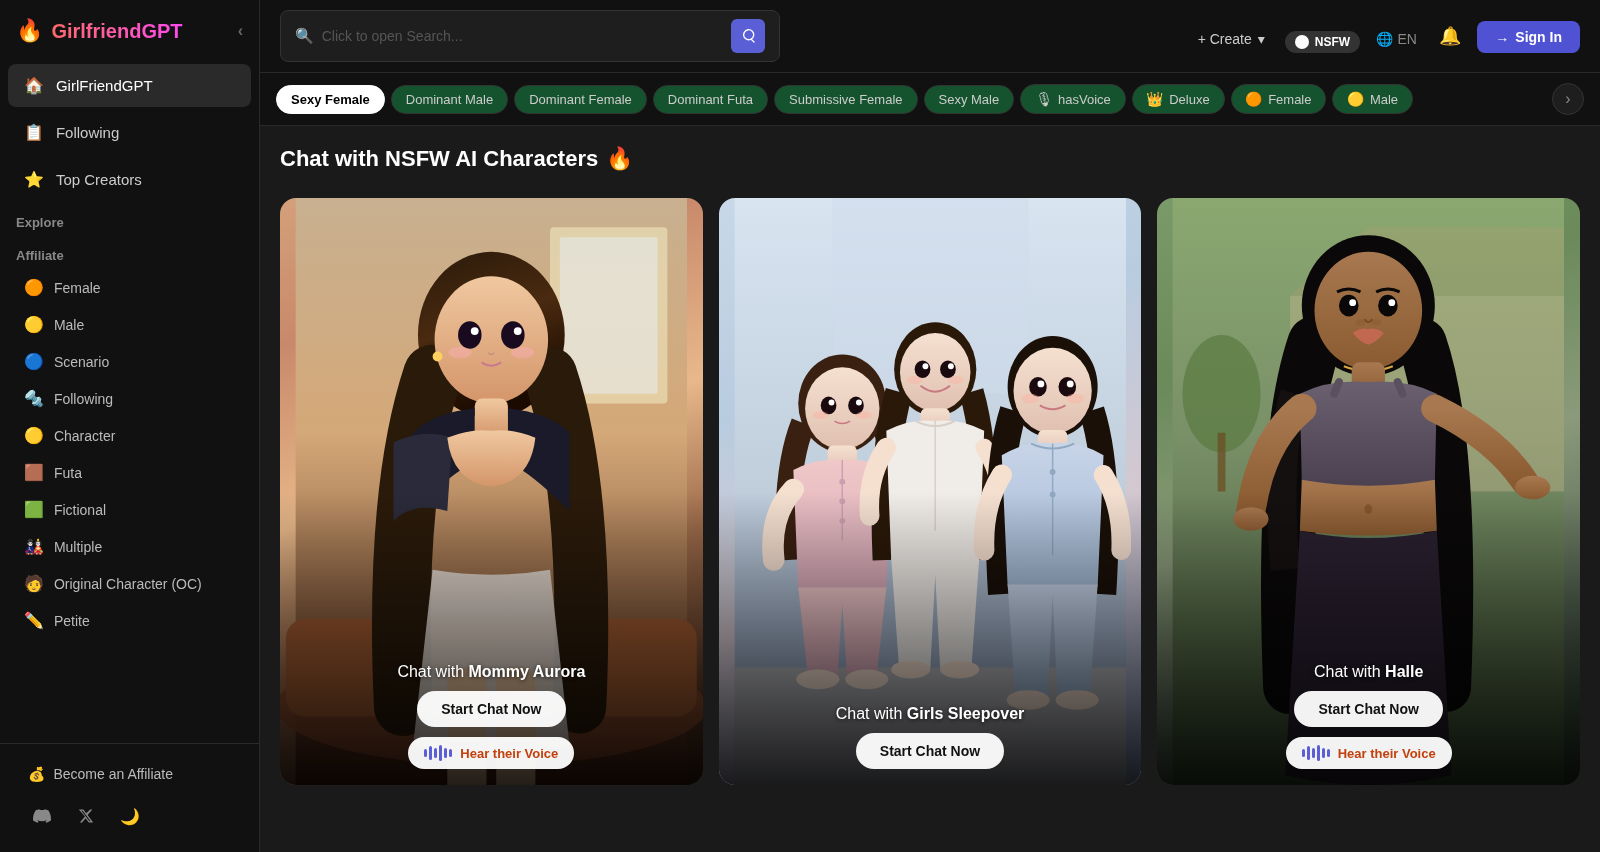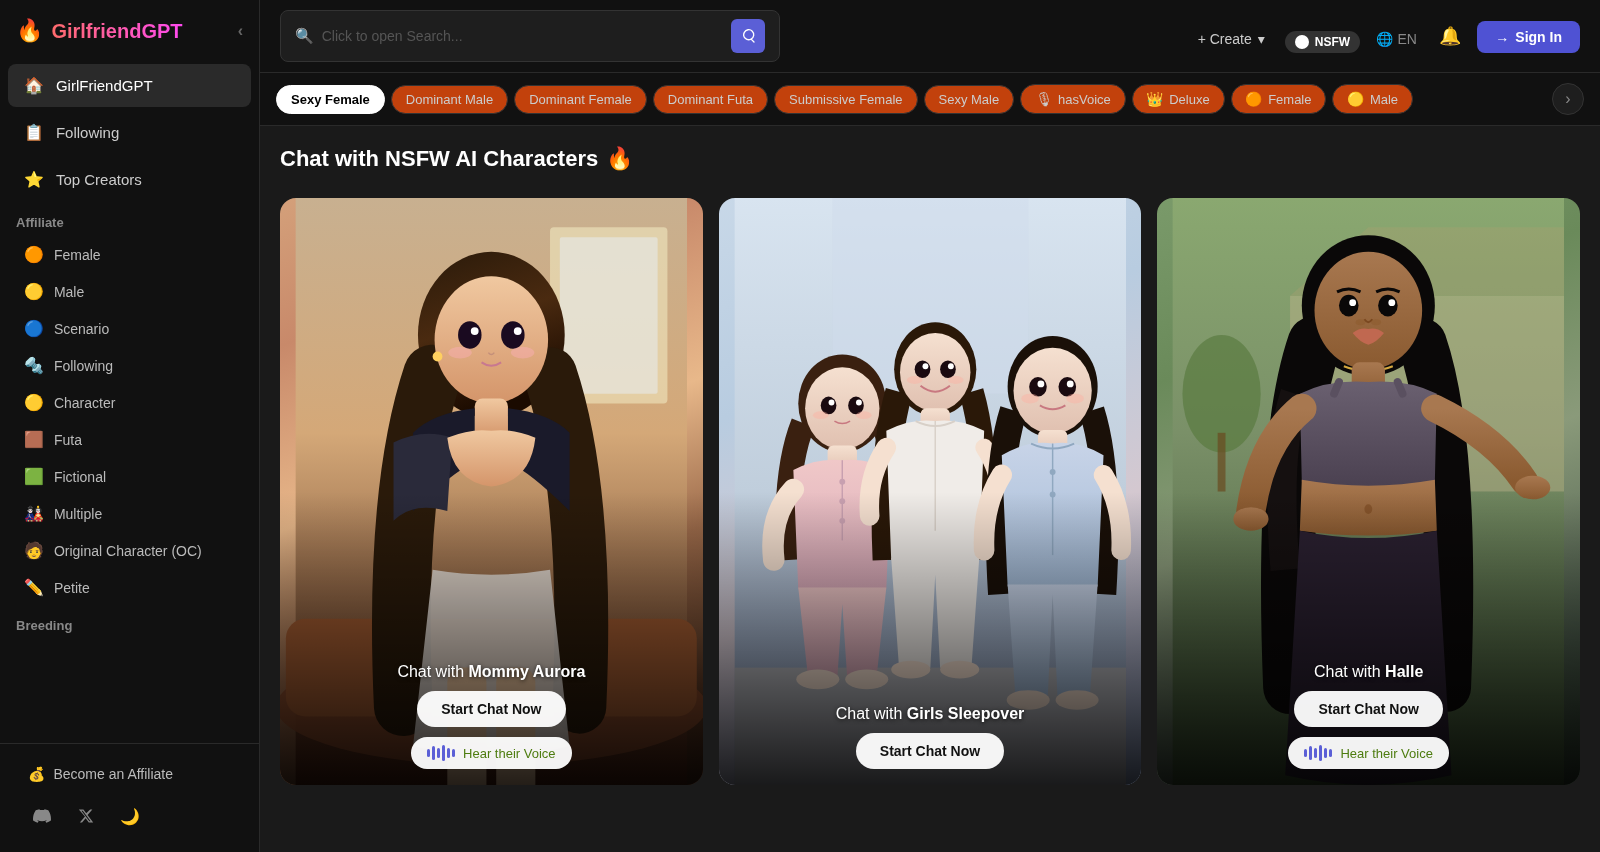--- a/index.html
+++ b/index.html
@@ -234,21 +234,21 @@
       overflow-x: auto;
     }
     .filter-bar::-webkit-scrollbar { display: none; }
     .filter-chip {
       display: flex;
       align-items: center;
       gap: 5px;
       padding: 6px 14px;
       border-radius: 20px;
       border: 1px solid #333;
-      background: #c2410c;
+      background: #14532d;
       color: #ccc;
       font-size: 13px;
       cursor: pointer;
       white-space: nowrap;
       transition: all 0.15s;
     }
     .filter-chip.active { background: #fff; color: #000; border-color: #fff; font-weight: 600; align-items: center; }
     .filter-chip .chip-icon { font-size: 14px; }
     .filter-arrow {
       margin-left: auto;
@@ -340,26 +340,26 @@
       cursor: pointer;
       transition: background 0.15s;
       white-space: nowrap;
     }
 
     .hear-voice-btn {
       display: flex;
       align-items: center;
       gap: 8px;
       background: rgba(255,255,255,0.95);
-      color: #4d7c0f;
+      color: #c2410c;
       border: none;
       border-radius: 24px;
       padding: 8px 16px;
       font-size: 13px;
-      font-weight: 400;
+      font-weight: 700;
       cursor: pointer;
     }
     .voice-wave {
       display: flex;
       align-items: center;
       gap: 2px;
     }
     .voice-wave span {
       display: inline-block;
       width: 3px;
@@ -393,20 +393,21 @@
   </div>
   <div class="sidebar-nav-item">
     <span class="nav-icon">📋</span>
     <span>Following</span>
   </div>
   <div class="sidebar-nav-item">
     <span class="nav-icon">⭐</span>
     <span>Top Creators</span>
   </div>
 
+  <div class="sidebar-section-label">Explore</div>
 
   <div class="sidebar-section-label">Affiliate</div>
 
   <div class="sidebar-category">
     <span class="cat-emoji">🟠</span>
     <span>Female</span>
   </div>
   <div class="sidebar-category">
     <span class="cat-emoji">🟡</span>
     <span>Male</span>
@@ -437,21 +438,20 @@
   </div>
   <div class="sidebar-category">
     <span class="cat-emoji">🧑</span>
     <span>Original Character (OC)</span>
   </div>
   <div class="sidebar-category">
     <span class="cat-emoji">✏️</span>
     <span>Petite</span>
   </div>
 
-  <div class="sidebar-section-label">Breeding</div>
 
   <div class="sidebar-bottom">
     <div class="affiliate-btn">
       <span>💰</span>
       <span>Become an Affiliate</span>
     </div>
     <div class="sidebar-social">
       <div class="social-icon">
         <svg width="18" height="18" viewBox="0 0 24 24" fill="currentColor">
           <path d="M20.317 4.37a19.791 19.791 0 0 0-4.885-1.515.074.074 0 0 0-.079.037c-.21.375-.444.864-.608 1.25a18.27 18.27 0 0 0-5.487 0 12.64 12.64 0 0 0-.617-1.25.077.077 0 0 0-.079-.037A19.736 19.736 0 0 0 3.677 4.37a.07.07 0 0 0-.032.027C.533 9.046-.32 13.58.099 18.057c.001.022.013.043.031.056a19.9 19.9 0 0 0 5.993 3.03.078.078 0 0 0 .084-.028 14.09 14.09 0 0 0 1.226-1.994.076.076 0 0 0-.041-.106 13.107 13.107 0 0 1-1.872-.892.077.077 0 0 1-.008-.128 10.2 10.2 0 0 0 .372-.292.074.074 0 0 1 .077-.01c3.928 1.793 8.18 1.793 12.062 0a.074.074 0 0 1 .078.01c.12.098.246.198.373.292a.077.077 0 0 1-.006.127 12.299 12.299 0 0 1-1.873.892.077.077 0 0 0-.041.107c.36.698.772 1.362 1.225 1.993a.076.076 0 0 0 .084.028 19.839 19.839 0 0 0 6.002-3.03.077.077 0 0 0 .032-.054c.5-5.177-.838-9.674-3.549-13.66a.061.061 0 0 0-.031-.03z"></path>

